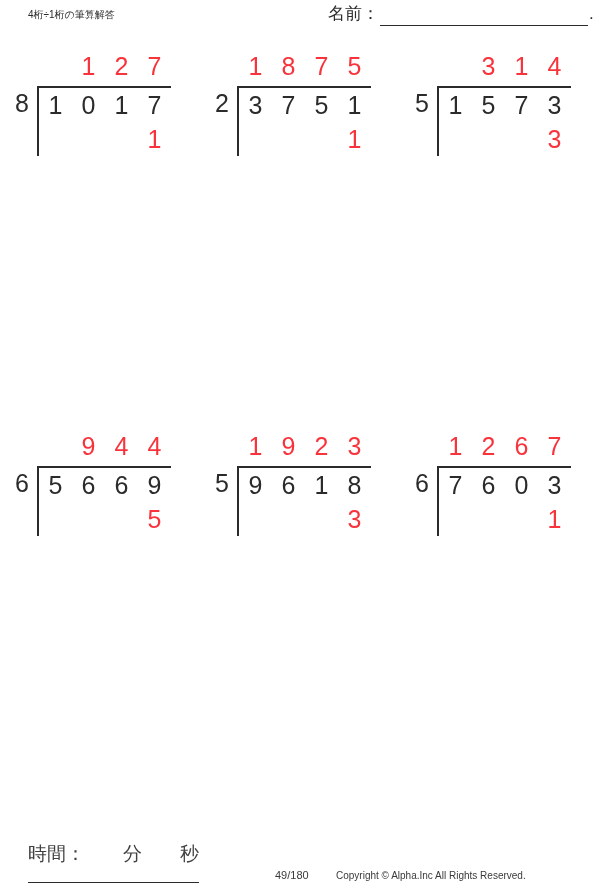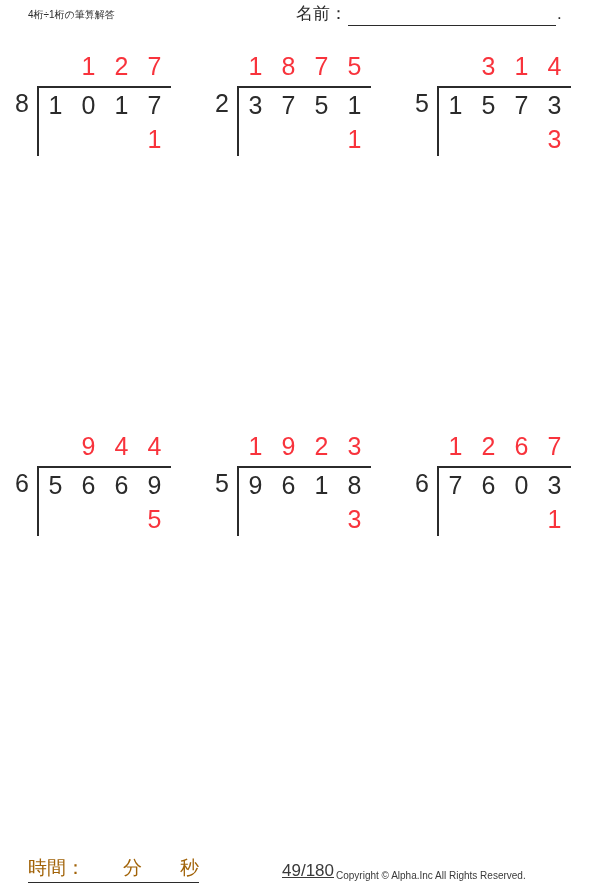--- a/index.html
+++ b/index.html
@@ -38,20 +38,21 @@
     left: 296px;
     top: 2px;
     display: flex;
     align-items: flex-end;
     white-space: nowrap;
   }
   .name-label {
     font-size: 17px;
     color: #2b2b2b;
     line-height: 24px;
+    margin-left: 32px;
   }
   .name-rule {
     display: inline-block;
     width: 208px;
     border-bottom: 1.6px solid #2b2b2b;
     height: 20px;
     margin-left: 1px;
   }
   .name-period {
     font-size: 17px;
@@ -138,32 +139,31 @@
     bottom: 0;
     width: 600px;
     height: 44px;
   }
   .time-block {
     position: absolute;
     left: 28px;
     bottom: 8px;
     font-size: 19px;
     line-height: 26px;
-    color: #a16207;
+    color: #404040;
     border-bottom: 1.6px solid #2b2b2b;
-    padding-bottom: 1px;
+    padding-bottom: 15px;
     white-space: pre;
   }
   .page-number {
     position: absolute;
-    left: 282px;
+    left: 275px;
     bottom: 10px;
-    font-size: 17px;
+    font-size: 11px;
     color: #3a3a3a;
-    text-decoration: underline;
   }
   .copyright {
     position: absolute;
     left: 336px;
     bottom: 10px;
     font-size: 10px;
     color: #3a3a3a;
     white-space: nowrap;
   }
 </style>

